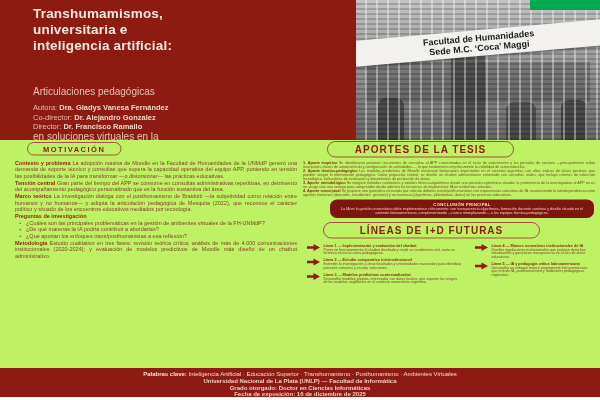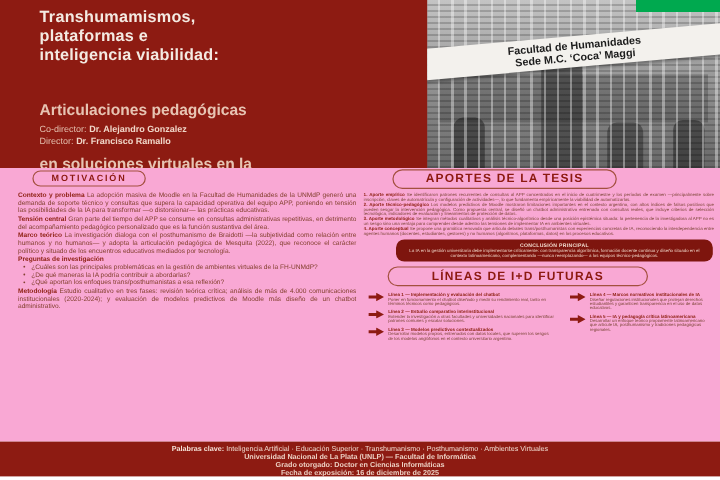--- a/index.html
+++ b/index.html
@@ -3,21 +3,21 @@
 <meta charset="utf-8">
 <style>
   html,body{margin:0;padding:0;}
   body{width:600px;height:400px;background:#ffffff;font-family:"Liberation Sans","DejaVu Sans",sans-serif;}
   .poster{position:relative;width:600px;height:400px;overflow:hidden;background:#ffffff;}
 
   
   .header{position:absolute;left:0;top:0;width:600px;height:140px;background:#8d1b12;}
   .title-block{position:absolute;left:33px;top:6px;width:330px;}
   .title-line{display:block;color:#f4eae2;font-size:13.5px;font-weight:bold;line-height:16px;letter-spacing:.2px;}
-  .subtitle-line{display:block;color:#e7c4b3;font-size:13px;font-weight:bold;line-height:12.5px;margin-top:32px;}
+  .subtitle-line{display:block;color:#e7c4b3;font-size:10px;font-weight:normal;line-height:12.5px;margin-top:32px;}
   .subtitle-block{margin-top:2px;}
   .authors{position:absolute;left:33px;top:103px;width:330px;}
   .author-row{display:block;color:#e2bcab;font-size:7.5px;line-height:9.5px;}
   .author-row b{color:#f0d6c8;}
   
   .photo{position:absolute;left:356px;top:0;width:244px;height:140px;overflow:hidden;
          background:linear-gradient(180deg,#c4c4c4 0%,#a8a8a8 30%,#8a8a8a 60%,#676767 100%);}
   .photo .rain{position:absolute;inset:0;
       background:
         repeating-linear-gradient(90deg, rgba(255,255,255,0) 0 9px, rgba(255,255,255,.38) 9px 11px),
@@ -27,21 +27,21 @@
   .photo .fig1{position:absolute;left:22px;top:98px;width:26px;height:42px;background:rgba(25,25,25,.5);border-radius:8px 8px 0 0;}
   .photo .fig2{position:absolute;left:150px;top:102px;width:30px;height:38px;background:rgba(25,25,25,.42);border-radius:8px 8px 0 0;}
   .photo .fig3{position:absolute;left:205px;top:100px;width:26px;height:40px;background:rgba(25,25,25,.5);border-radius:8px 8px 0 0;}
   .banner{position:absolute;left:-8px;top:30px;width:262px;height:26px;background:#f3f1ed;
           transform:rotate(-5deg);box-shadow:0 2px 3px rgba(0,0,0,.35);
           display:flex;flex-direction:column;justify-content:center;text-align:center;}
   .banner span{display:block;color:#1d1d1d;font-weight:bold;font-size:9px;line-height:10.5px;}
   .green-tab{position:absolute;left:530px;top:0;width:70px;height:10px;background:#00a94f;}
 
   
-  .page-body{position:absolute;left:0;top:140px;width:600px;height:228px;background:#f9a8d4;}
+  .page-body{position:absolute;left:0;top:140px;width:600px;height:228px;background:#bef264;}
   .col{position:absolute;top:0;overflow:hidden;}
   .col-left{left:15px;width:282px;height:228px;}
   .col-right{left:303px;width:292px;height:172px;}
   .inner{transform:scale(.5);transform-origin:0 0;}
   .col-left .inner{width:564px;}
   .col-right .inner{width:584px;}
 
   .pill{display:inline-block;border:2px solid #a3503e;border-radius:22px;color:#8c1a10;
         font-weight:bold;text-align:center;background:transparent;}
   .pill-motivacion{margin:4px 0 8px 24px;font-size:15px;letter-spacing:3px;padding:3px 30px;}
@@ -80,28 +80,29 @@
   .f-line{display:block;font-size:12px;line-height:13.5px;font-weight:bold;color:#eccfc2;}
 </style>
 </head>
 <body>
 
 <div class="poster">
 
   <div class="header">
     <div class="title-block">
       <span class="title-line">Transhumamismos,</span>
-      <span class="title-line">plataformas e</span>
-      <span class="title-line">inteligencia viabilidad:</span>
+      <span class="title-line">universitaria e</span>
+      <span class="title-line">inteligencia artificial:</span>
       <div class="subtitle-block">
         <span class="subtitle-line">Articulaciones pedagógicas</span>
         <span class="subtitle-line">en soluciones virtuales en la</span>
       </div>
     </div>
     <div class="authors">
+      <span class="author-row"><span>Autora:</span> <b>Dra. Gladys Vanesa Fernández</b></span>
       <span class="author-row"><span>Co-director:</span> <b>Dr. Alejandro Gonzalez</b></span>
       <span class="author-row"><span>Director:</span> <b>Dr. Francisco Ramallo</b></span>
     </div>
     <div class="photo">
       <div class="block1"></div>
       <div class="block2"></div>
       <div class="fig1"></div>
       <div class="fig2"></div>
       <div class="fig3"></div>
       <div class="rain"></div>

